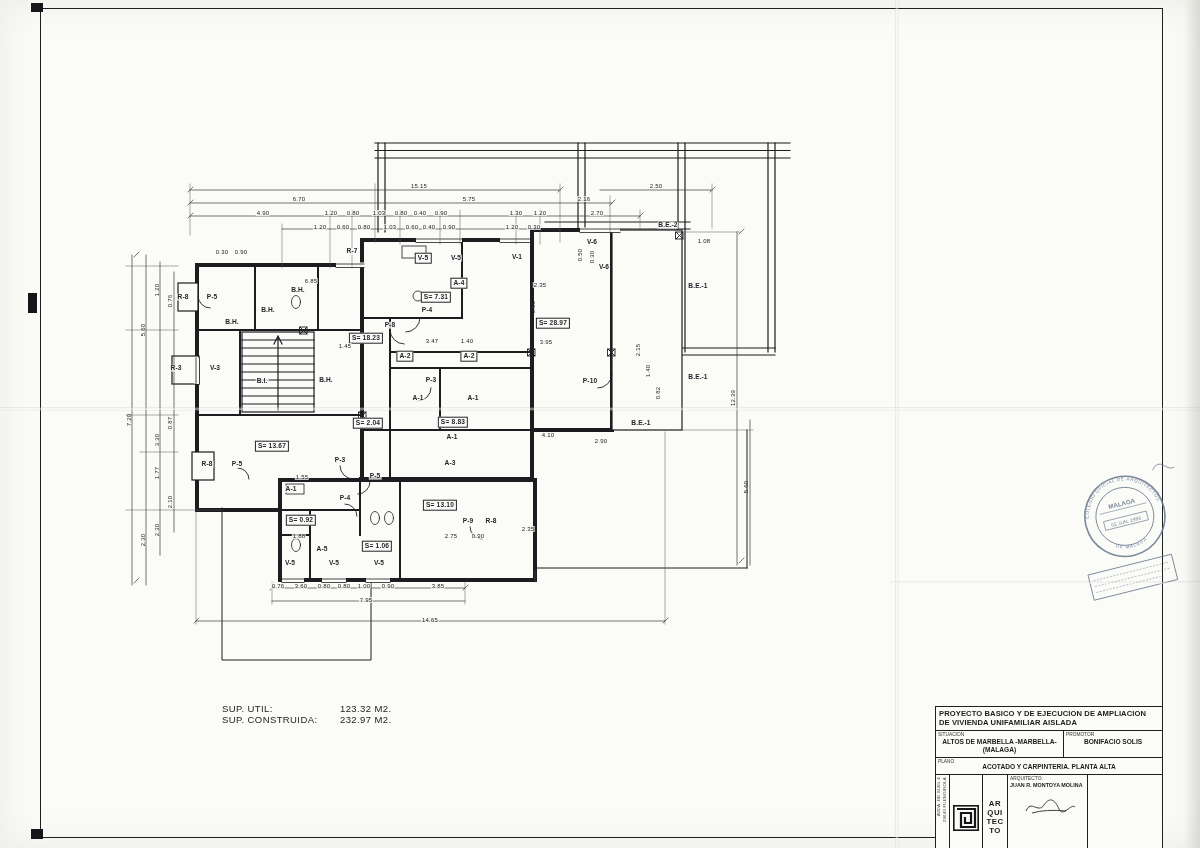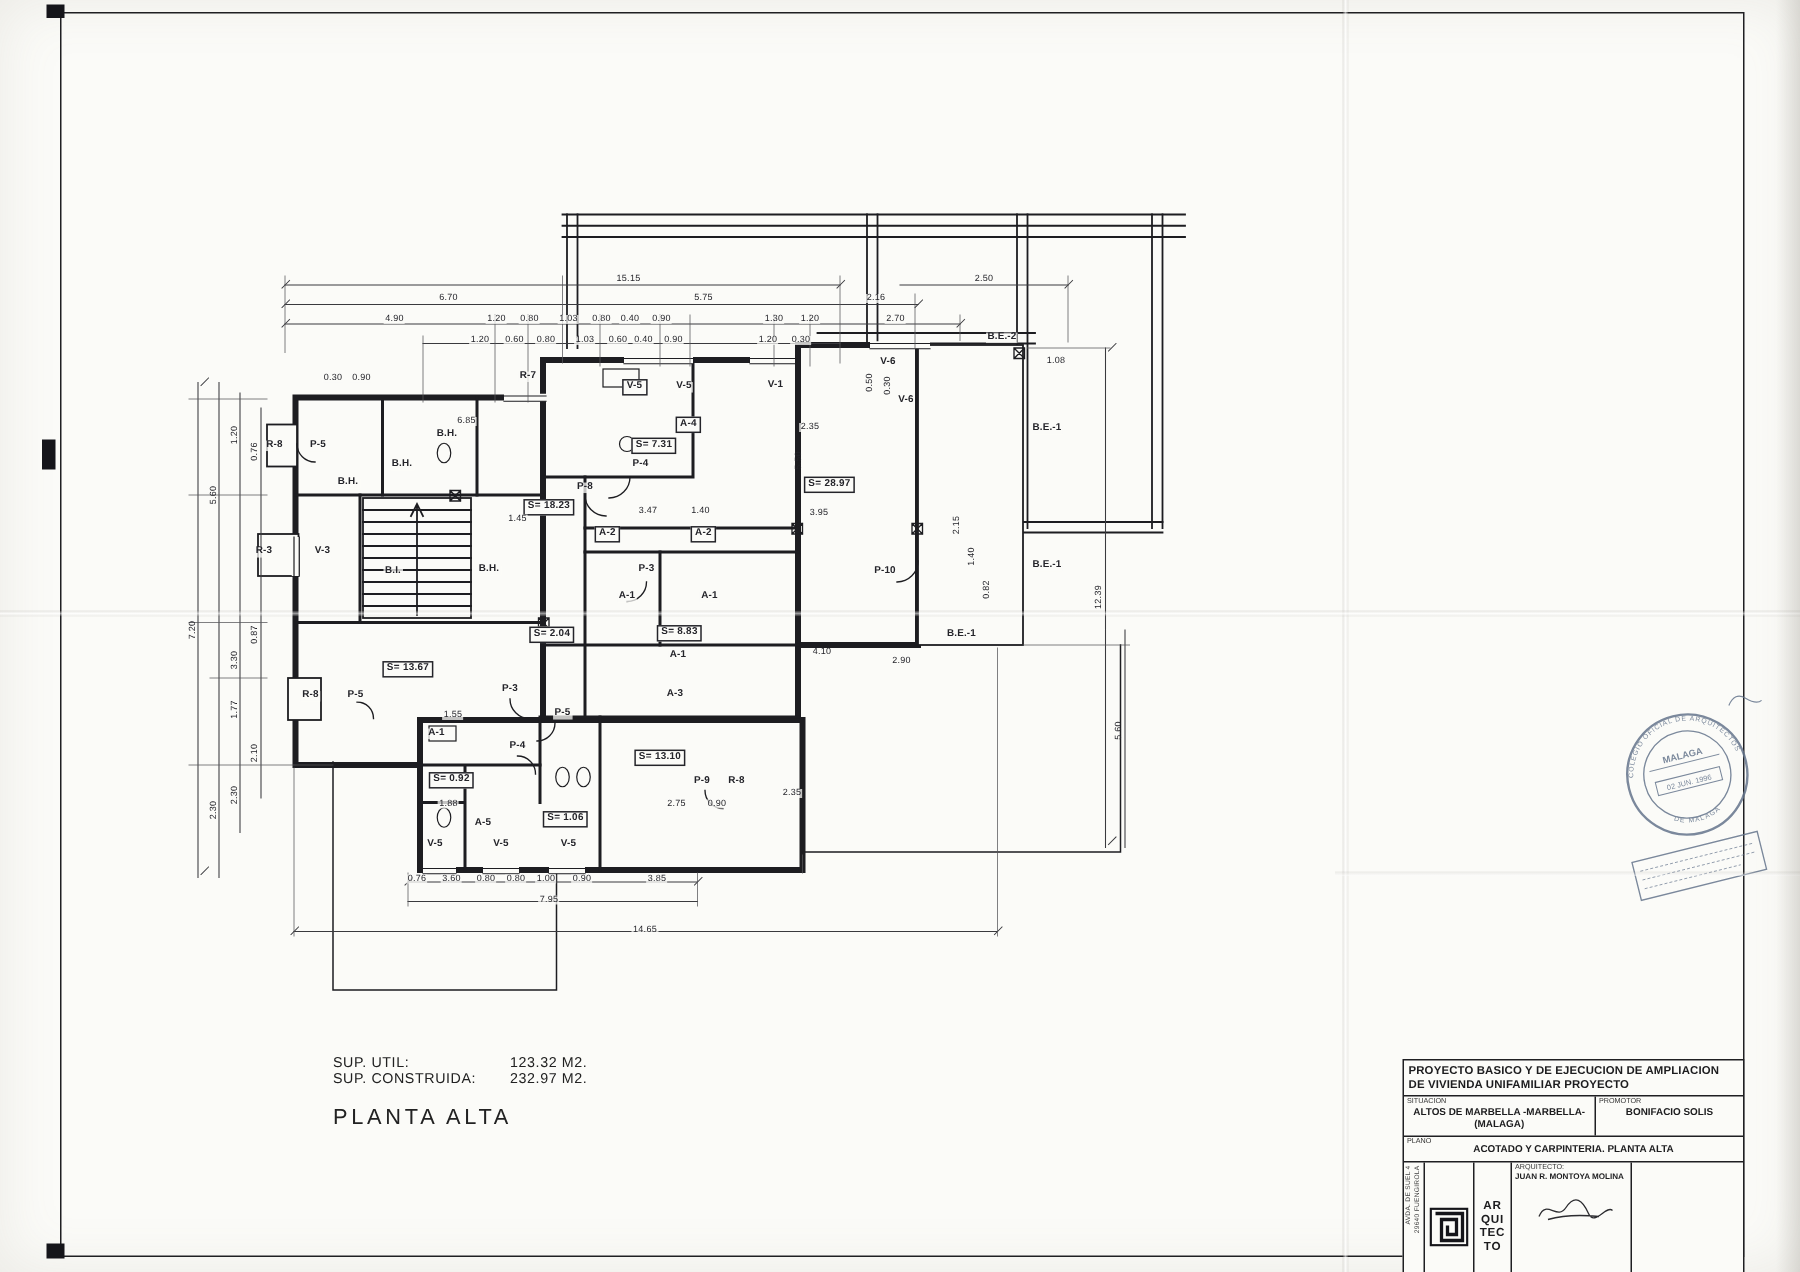--- a/index.html
+++ b/index.html
@@ -331,21 +331,20 @@
 
   <div class="summary">
     <div class="row">
       <span class="lab">SUP. UTIL:</span>
       <span>123.32 M2.</span>
     </div>
     <div class="row">
       <span class="lab">SUP. CONSTRUIDA:</span>
       <span>232.97 M2.</span>
     </div>
-    <div class="floor-title">PLANTA ALTA</div>
   </div>
 
   <div class="stamp">
     <svg width="130" height="140" viewBox="0 0 130 140">
       <defs>
         <path id="arc-top" d="M22,48 A36,36 0 1 1 94,48"></path>
         <path id="arc-bot" d="M26,48 A32,32 0 0 0 90,48"></path>
       </defs>
       <g stroke="currentColor" fill="none">
         <circle cx="58" cy="48" r="40" stroke-width="1.6"></circle>
@@ -365,21 +364,21 @@
         </text>
         <text x="58" y="37" font-size="6.2" font-weight="bold">MALAGA</text>
         <text x="58" y="55" font-size="5">02 JUN. 1996</text>
       </g>
     </svg>
   </div>
 
   <div class="tblock">
     <div class="tb-r1">
       <div>PROYECTO BASICO Y DE EJECUCION DE AMPLIACION</div>
-      <div>DE VIVIENDA UNIFAMILIAR PROYECTO</div>
+      <div>DE VIVIENDA UNIFAMILIAR AISLADA</div>
     </div>
     <div class="tb-r2">
       <div class="cell tb-sit">
         <span class="tiny-lab">SITUACION</span>
         <span class="cell-val">ALTOS DE MARBELLA -MARBELLA-</span>
         <span class="cell-val" style="margin-top:0;">(MALAGA)</span>
       </div>
       <div class="cell tb-pro">
         <span class="tiny-lab">PROMOTOR</span>
         <span class="cell-val">BONIFACIO SOLIS</span>

